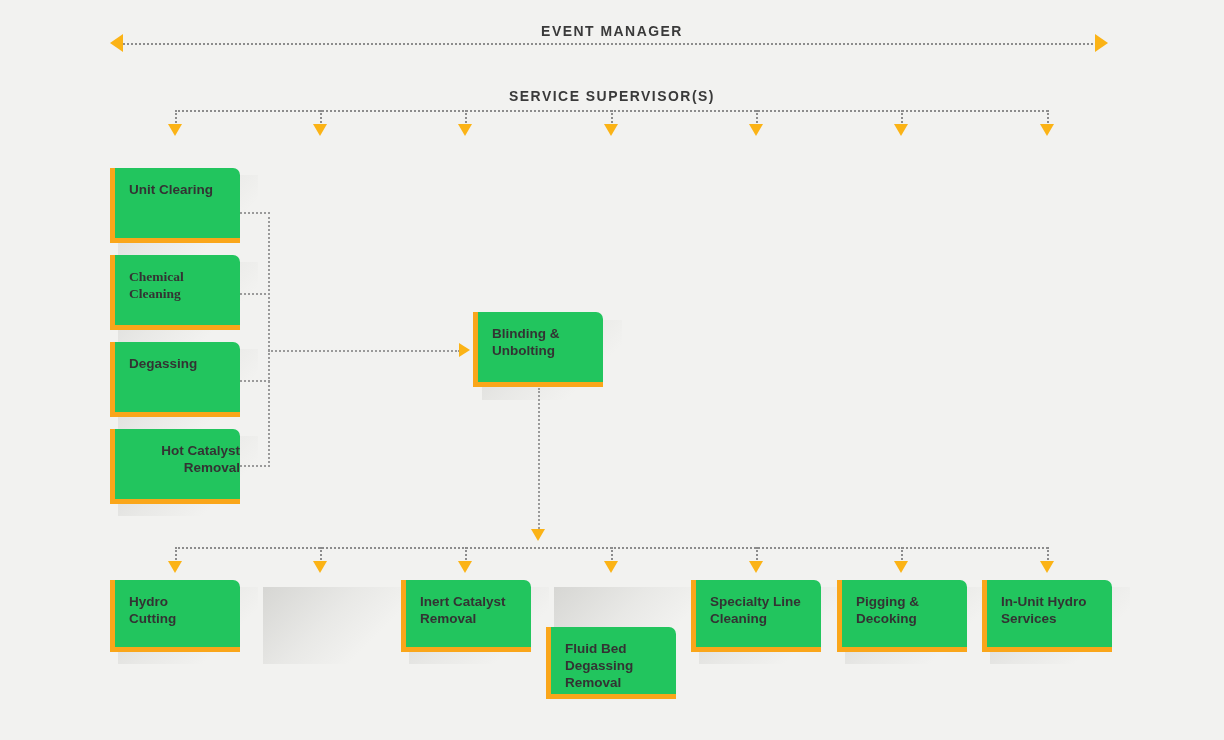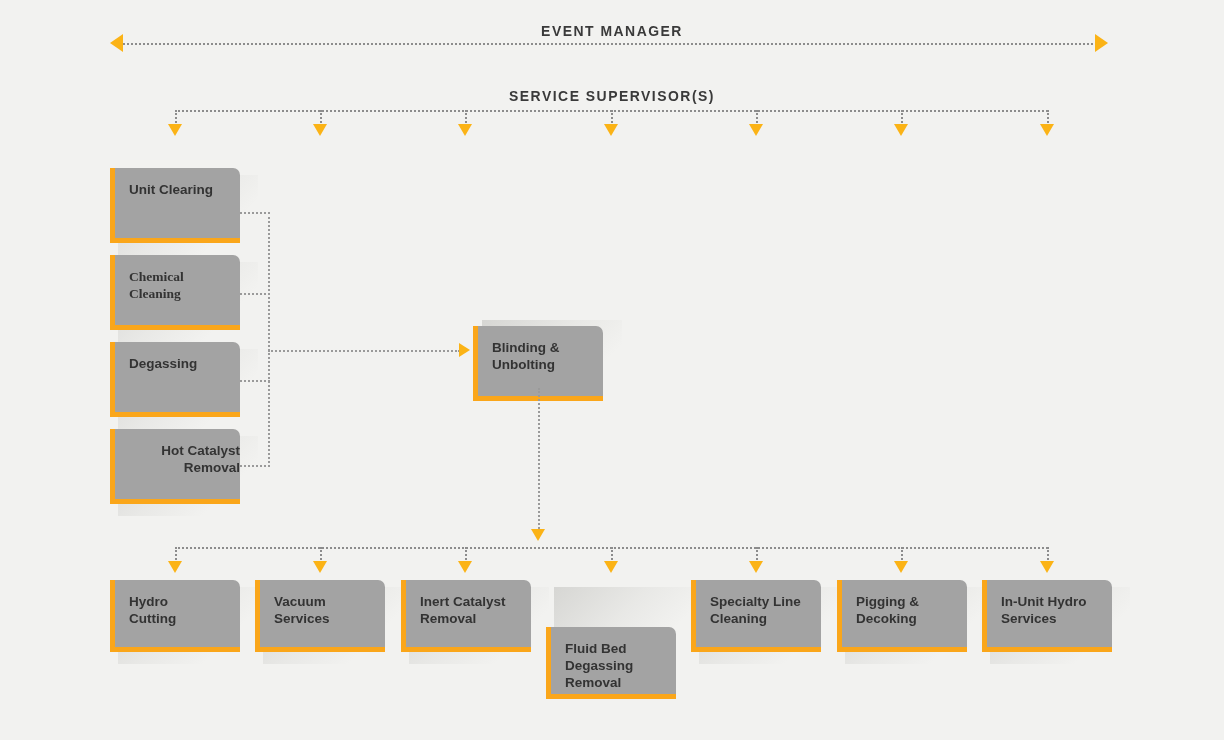--- a/index.html
+++ b/index.html
@@ -22,21 +22,21 @@
     letter-spacing:1.6px;
     color:#3A3A3A;
     font-stretch:condensed;
     transform:scaleX(.93);
     white-space:nowrap;
   }
 
   
   .box{
     position:absolute;
-    background:#a3a3a3;
+    background:#22c55e;
     border-left:5px solid #FAA61A;
     border-bottom:5px solid #FAA61A;
     border-top-right-radius:7px;
     box-sizing:border-box;
     color:#333333;
     font-weight:bold;
     font-size:13.5px;
     line-height:17px;
     padding:13px 0 0 14px;
   }
@@ -154,21 +154,21 @@
     <span></span>
   </div>
 
   <div class="shadow" style="left:118px;top:436px;width:140px;height:80px;"></div>
   <div class="box" style="left:110px;top:429px;width:130px;height:75px;text-align:right;">
     <span>Hot Catalyst</span>
     <span>Removal</span>
   </div>
 
   <div class="shadow" style="left:482px;top:320px;width:140px;height:80px;"></div>
-  <div class="box" style="left:473px;top:312px;width:130px;height:75px;margin-top:14px;">
+  <div class="box" style="left:473px;top:312px;width:130px;height:75px;">
     <span>Blinding &amp;</span>
     <span>Unbolting</span>
   </div>
 
   <div class="vline fine" style="left:538px;top:388px;height:148px;"></div>
   <div class="arr-d" style="left:531px;top:529px;"></div>
 
   <div class="hline" style="left:175px;top:547px;width:873px;"></div>
 
   <div class="vline" style="left:175px;top:547px;height:16px;"></div>
@@ -193,25 +193,20 @@
   <div class="arr-d" style="left:1040px;top:561px;"></div>
 
   <div class="shadow" style="left:118px;top:587px;width:140px;height:77px;"></div>
   <div class="box" style="left:110px;top:580px;width:130px;height:72px;">
     <span>Hydro</span>
     <span>Cutting</span>
     <span></span>
   </div>
 
   <div class="shadow" style="left:263px;top:587px;width:140px;height:77px;"></div>
-  <div class="box" style="left:255px;top:580px;width:130px;height:72px;">
-    <span>Vacuum</span>
-    <span>Services</span>
-    <span></span>
-  </div>
 
   <div class="shadow" style="left:409px;top:587px;width:140px;height:77px;"></div>
   <div class="box" style="left:401px;top:580px;width:130px;height:72px;">
     <span>Inert Catalyst</span>
     <span>Removal</span>
     <span></span>
   </div>
 
   <div class="shadow" style="left:554px;top:587px;width:140px;height:77px;"></div>
   <div class="box" style="left:546px;top:580px;width:130px;height:72px;margin-top:47px;">

